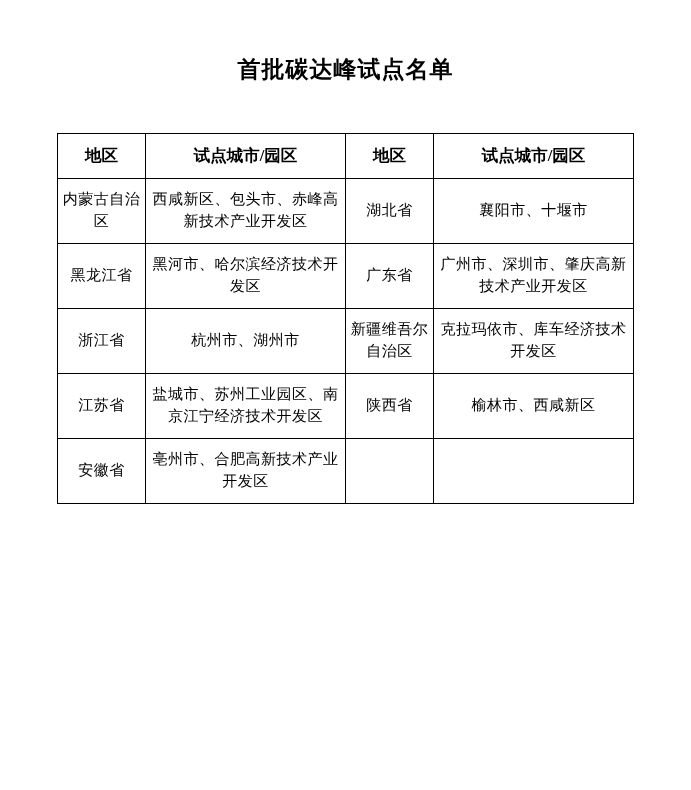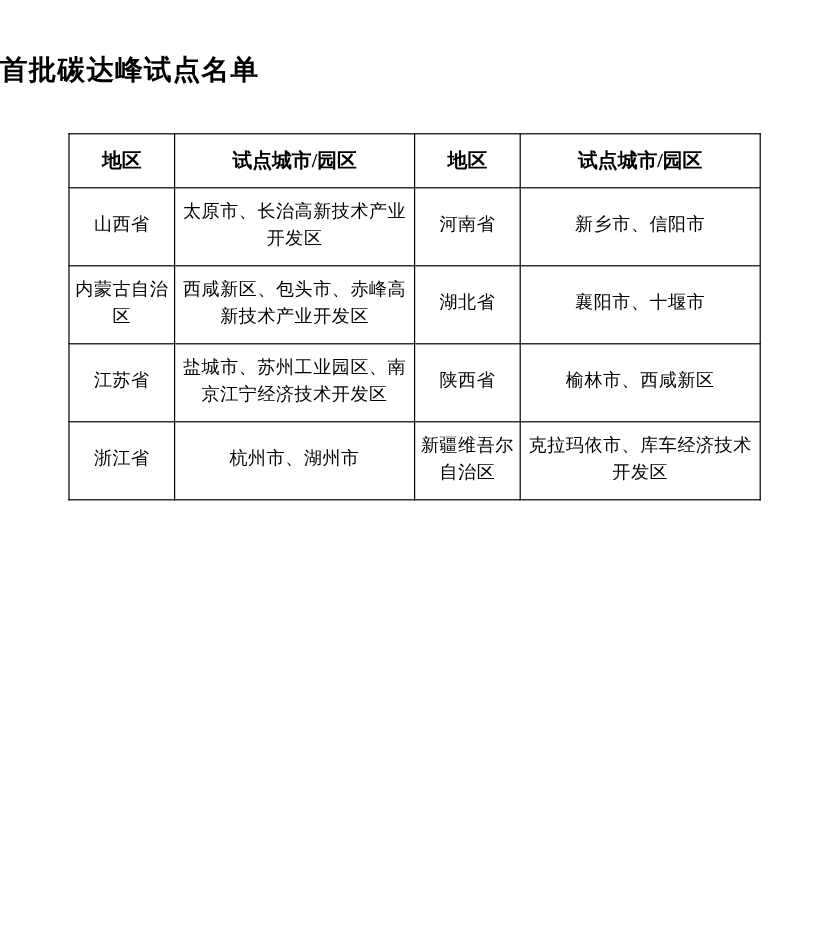--- a/index.html
+++ b/index.html
@@ -14,25 +14,25 @@
     color: #000000;
     overflow: hidden;
   }
   .page {
     position: relative;
     width: 691px;
     height: 790px;
     box-sizing: border-box;
   }
   .doc-title {
-    text-align: left;
+    text-align: center;
     font-size: 23px;
     font-weight: bold;
     letter-spacing: 1px;
-    margin: 0;
+    margin: 11px;
     padding-top: 45px;
     padding-bottom: 0;
     line-height: 1.2;
   }
   .table-wrap {
     padding: 38px 57px 0 57px;
     box-sizing: border-box;
   }
   table.tbl {
     width: 577px;
@@ -86,40 +86,46 @@
       <thead>
         <tr>
           <th>地区</th>
           <th>试点城市/园区</th>
           <th>地区</th>
           <th>试点城市/园区</th>
         </tr>
       </thead>
       <tbody>
         <tr class="row-h-1">
-          <td class="cell-region">山西省</td>
-          <td class="cell-cities">太原市、长治高新技术产业开发区</td>
-          <td class="cell-region">河南省</td>
-          <td class="cell-cities">新乡市、信阳市</td>
-        </tr>
-        <tr class="row-h-1">
           <td class="cell-region">内蒙古自治区</td>
           <td class="cell-cities">西咸新区、包头市、赤峰高新技术产业开发区</td>
           <td class="cell-region">湖北省</td>
           <td class="cell-cities">襄阳市、十堰市</td>
+        </tr>
+        <tr class="row-h-1">
+          <td class="cell-region">黑龙江省</td>
+          <td class="cell-cities">黑河市、哈尔滨经济技术开发区</td>
+          <td class="cell-region">广东省</td>
+          <td class="cell-cities">广州市、深圳市、肇庆高新技术产业开发区</td>
+        </tr>
+        <tr class="row-h-1">
+          <td class="cell-region">浙江省</td>
+          <td class="cell-cities">杭州市、湖州市</td>
+          <td class="cell-region">新疆维吾尔自治区</td>
+          <td class="cell-cities">克拉玛依市、库车经济技术开发区</td>
         </tr>
         <tr class="row-h-1">
           <td class="cell-region">江苏省</td>
           <td class="cell-cities">盐城市、苏州工业园区、南京江宁经济技术开发区</td>
           <td class="cell-region">陕西省</td>
           <td class="cell-cities">榆林市、西咸新区</td>
         </tr>
         <tr class="row-h-1">
-          <td class="cell-region">浙江省</td>
-          <td class="cell-cities">杭州市、湖州市</td>
-          <td class="cell-region">新疆维吾尔自治区</td>
-          <td class="cell-cities">克拉玛依市、库车经济技术开发区</td>
+          <td class="cell-region">安徽省</td>
+          <td class="cell-cities">亳州市、合肥高新技术产业开发区</td>
+          <td class="cell-region empty-cell"></td>
+          <td class="cell-cities empty-cell"></td>
         </tr>
       </tbody>
     </table>
   </div>
 
 </div>
 
 </body></html>

